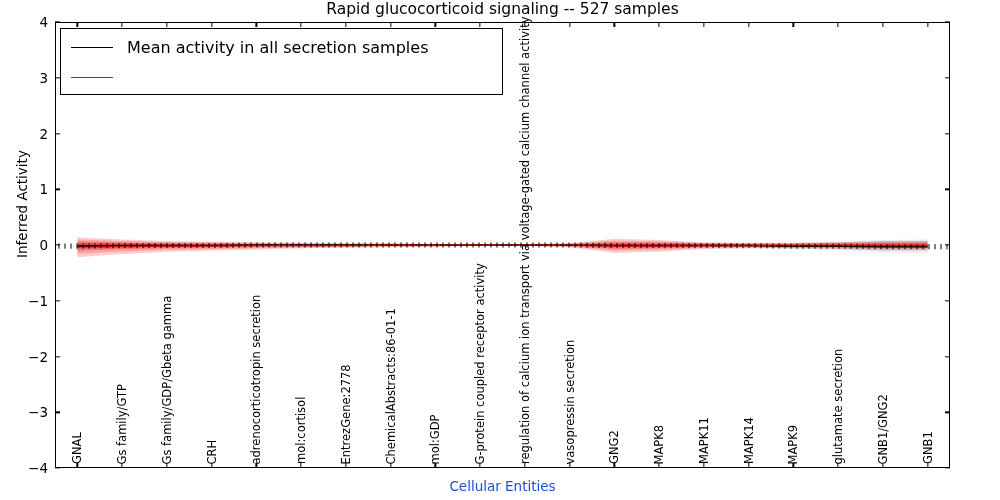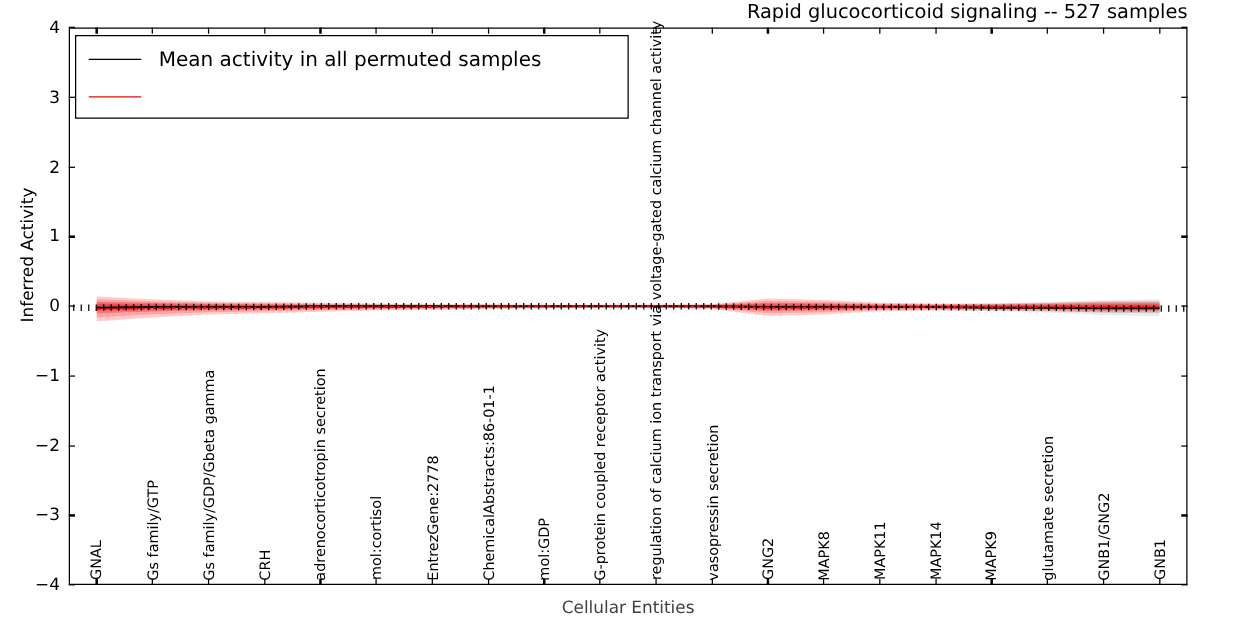--- a/index.html
+++ b/index.html
@@ -19,21 +19,21 @@
     width:895px; height:446px;
     border:1.3px solid #000;
     box-sizing:border-box;
     background:#fff;
   }
 
   
   .title{
     position:absolute;
     left:55px; top:0px; width:895px;
-    text-align:right;
+    text-align:center;
     font-size:15.5px;
     color:#000;
     white-space:nowrap;
   }
 
   
   .ylabel{
     position:absolute;
     left:-78px; top:196px;
     width:200px;
@@ -58,21 +58,21 @@
     background:#000;
     transform:translateY(-50%);
   }
 
   
   .xlabel{
     position:absolute;
     left:55px; top:478px; width:895px;
     text-align:center;
     font-size:13.5px;
-    color:#404040;
+    color:#1d4ed8;
   }
   .xtick-mark{
     position:absolute;
     width:1.3px;height:5px;
     background:#000;
     transform:translateX(-50%);
   }
   .xtick-label{
     position:absolute;
     font-size:11.5px;
@@ -231,20 +231,20 @@
       <div class="xtick-label" style="left: 473.125px; top: 236.5px; height: 227.5px;">G-protein coupled receptor activity</div>
       <div class="xtick-label" style="left: 517.875px; top: -43px; height: 507px;">regulation of calcium ion transport via voltage-gated calcium channel activity</div>
       <div class="xtick-label" style="left: 562.625px; top: 327.5px; height: 136.5px;">vasopressin secretion</div>
       <div class="xtick-label" style="left: 831.125px; top: 340.5px; height: 123.5px;">glutamate secretion</div>
       <div class="xtick-label" style="left: 875.875px; top: 405.5px; height: 58.5px;">GNB1/GNG2</div>
     </div>
 
   <div class="legend">
     <div class="legend-row" style="top:4px;">
       <span class="legend-swatch"></span>
-      <span class="legend-text">Mean activity in all permuted samples</span>
+      <span class="legend-text">Mean activity in all secretion samples</span>
     </div>
     <div class="legend-row" style="top:34px;">
       <span class="legend-swatch red"></span>
     </div>
   </div>
 
 </div>
 
 </body></html>

